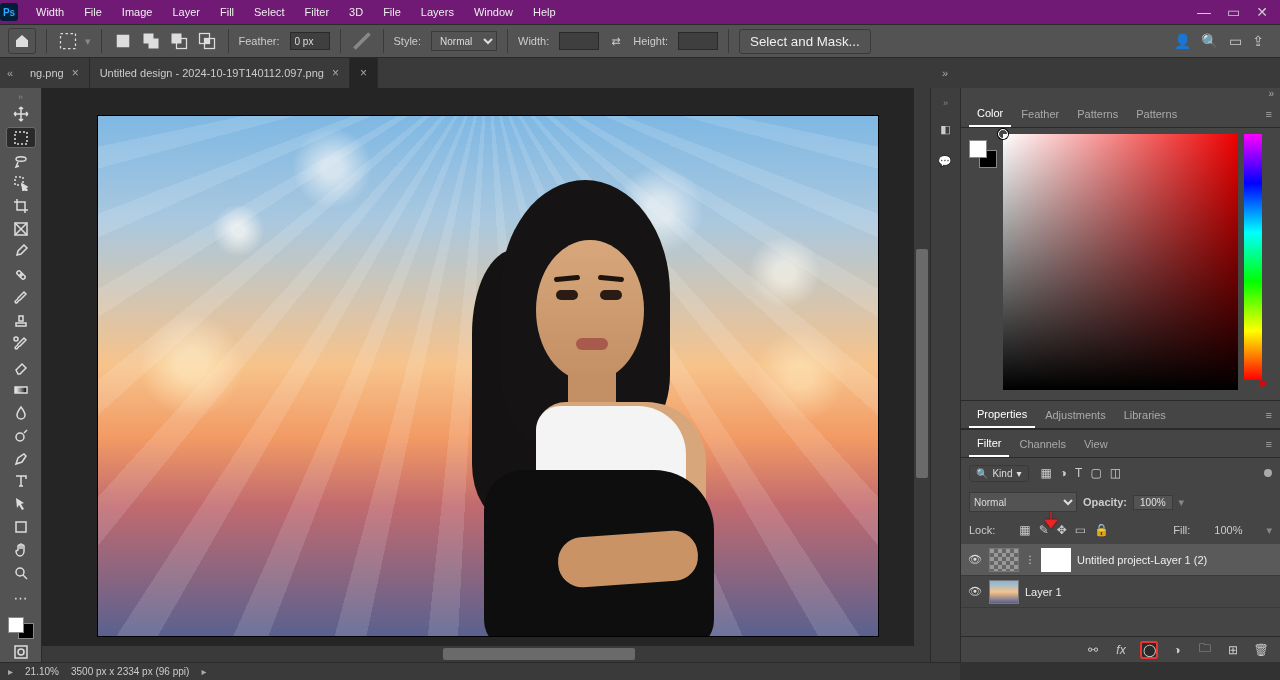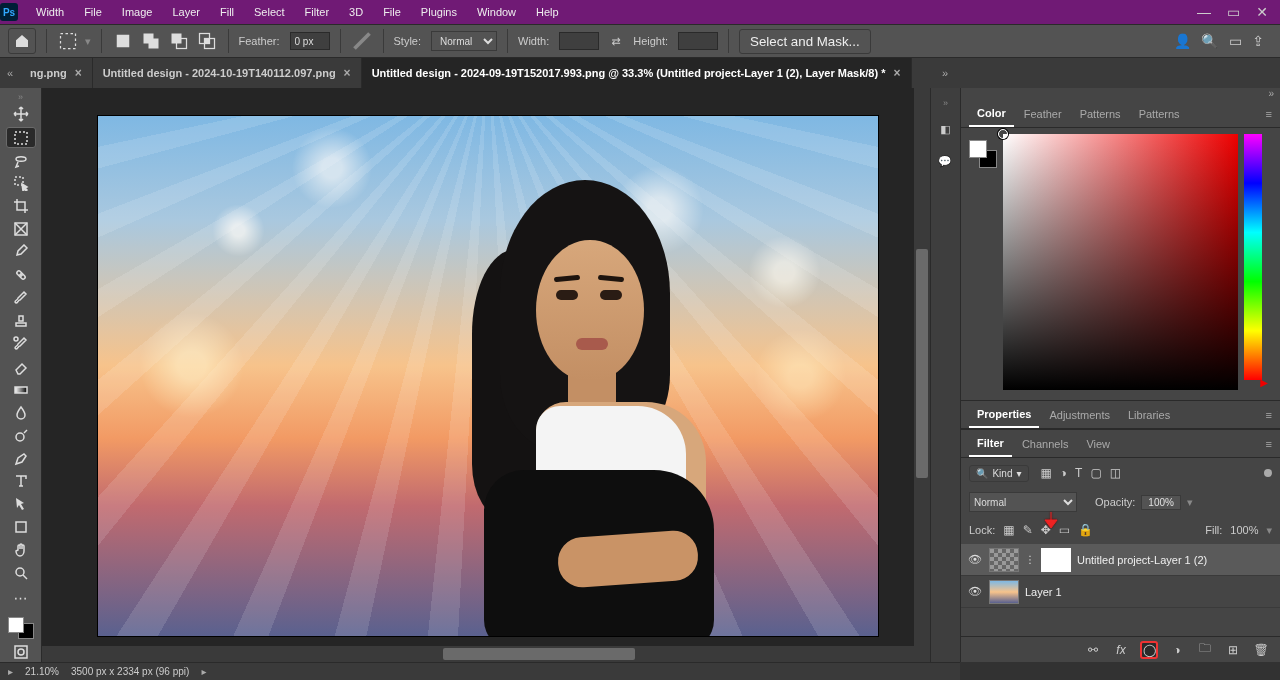--- a/index.html
+++ b/index.html
@@ -13,21 +13,21 @@
 .optionsbar .home-btn { width: 28px; height: 26px; display: flex; align-items: center; justify-content: center; background: #535353; border: 1px solid #3a3a3a; border-radius: 3px; }
 .optionsbar .opt-label { color: #ccc; margin-right: 4px; }
 .optionsbar .opt-input { width: 40px; height: 18px; background: #3f3f3f; border: 1px solid #2a2a2a; color: #ddd; font-size: 10px; padding: 0 4px; }
 .optionsbar .opt-select { height: 20px; background: #535353; border: 1px solid #3a3a3a; color: #ddd; font-size: 10px; padding: 0 4px; min-width: 66px; }
 .optionsbar .sep { width: 1px; height: 24px; background: #3a3a3a; margin: 0 4px; }
 .optionsbar .icon-btn { width: 22px; height: 22px; display: flex; align-items: center; justify-content: center; color: #ccc; border: 1px solid transparent; border-radius: 2px; }
 .optionsbar .select-mask-btn { padding: 4px 10px; background: #535353; border: 1px solid #3a3a3a; border-radius: 3px; color: #eee; cursor: pointer; }
 .optionsbar .right-icons { margin-left: auto; display: flex; gap: 10px; padding-right: 8px; color: #ccc; }
 .optionsbar .right-icons span { cursor: pointer; font-size: 14px; }
 .tabbar { height: 30px; background: #3a3a3a; display: flex; align-items: center; position: relative; }
-.tabbar .tab { height: 30px; display: flex; align-items: center; padding: 8px 10px; color: #ccc; gap: 8px; border-right: 1px solid #2a2a2a; cursor: pointer; font-size: 11px; font-weight: bold; }
+.tabbar .tab { height: 30px; display: flex; align-items: center; padding: 8px 10px; color: #ccc; gap: 8px; border-right: 1px solid #2a2a2a; cursor: pointer; font-size: 11px; }
 .tabbar .tab.active { background: #252525; color: #fff; }
 .tabbar .tab .close { color: #aaa; font-size: 12px; }
 .tabbar .chev-left { width: 20px; text-align: center; color: #aaa; }
 .tabbar .chev-right { position: absolute; right: 324px; color: #aaa; padding: 0 8px; }
 .main-area { position: absolute; top: 88px; bottom: 18px; left: 42px; right: 0; display: flex; }
 .canvas-wrap { flex: 1; background: #252525; position: relative; overflow: hidden; }
 .canvas-wrap .vscroll { position: absolute; right: 0; top: 0; width: 16px; height: 100%; background: #3a3a3a; }
 .canvas-wrap .vscroll .thumb { position: absolute; left: 2px; right: 2px; top: 28%; height: 40%; background: #6a6a6a; border-radius: 2px; }
 .canvas-wrap .hscroll { position: absolute; left: 0; bottom: 0; right: 16px; height: 16px; background: #3a3a3a; }
 .canvas-wrap .hscroll .thumb { position: absolute; top: 2px; bottom: 2px; left: 46%; width: 22%; background: #6a6a6a; border-radius: 2px; }
@@ -60,42 +60,42 @@
 .toolbox .tool.active { background: #2a2a2a; border: 1px solid #6a6a6a; }
 .toolbox .tool svg { width: 16px; height: 16px; stroke: #ddd; fill: none; stroke-width: 1.5; }
 .toolbox .color-swatch { margin-top: 6px; width: 26px; height: 26px; position: relative; }
 .toolbox .color-swatch .fg { position: absolute; top: 0; left: 0; width: 16px; height: 16px; background: #fff; border: 1px solid #888; }
 .toolbox .color-swatch .bg { position: absolute; bottom: 0; right: 0; width: 16px; height: 16px; background: #000; border: 1px solid #888; }
 .right-panels { width: 320px; background: #454545; border-left: 1px solid #2a2a2a; display: flex; flex-direction: column; }
 .collapsed-strip { width: 30px; background: #3e3e3e; border-left: 1px solid #2a2a2a; display: flex; flex-direction: column; align-items: center; padding-top: 10px; gap: 10px; }
 .collapsed-strip .strip-icon { width: 22px; height: 22px; display: flex; align-items: center; justify-content: center; color: #ccc; cursor: pointer; }
 .panel-tabs { height: 28px; display: flex; align-items: center; gap: 2px; padding: 0 8px; border-bottom: 1px solid #2a2a2a; }
 .panel-tabs .ptab { padding: 6px 8px; color: #aaa; cursor: pointer; font-size: 11px; }
-.panel-tabs .ptab.active { color: #fff; border-bottom: 2px solid #fff; font-weight: bold; }
+.panel-tabs .ptab.active { color: #fff; border-bottom: 2px solid #fff; }
 .panel-tabs .menu-dots { margin-left: auto; color: #aaa; cursor: pointer; }
 .color-panel { height: 272px; position: relative; background: #454545; padding: 8px; }
 .color-panel .fgbg { position: absolute; left: 8px; top: 12px; width: 28px; height: 28px; }
 .color-panel .fgbg .fg { position: absolute; top: 0; left: 0; width: 18px; height: 18px; background: #fff; border: 1px solid #888; }
 .color-panel .fgbg .bg { position: absolute; bottom: 0; right: 0; width: 18px; height: 18px; background: #000; border: 1px solid #888; }
 .color-panel .picker { position: absolute; left: 42px; right: 42px; top: 6px; bottom: 10px; background: linear-gradient(to top, #000, transparent), linear-gradient(to right, #fff, #e00); }
 .color-panel .picker-cursor { position: absolute; left: 42px; top: 6px; width: 10px; height: 10px; border: 1.5px solid #fff; border-radius: 50%; transform: translate(-5px,-5px); box-shadow: 0 0 0 1px #000; }
 .color-panel .hue { position: absolute; right: 18px; top: 6px; bottom: 20px; width: 18px; background: linear-gradient(to bottom, #f0f, #00f, #0ff, #0f0, #ff0, #f00); }
 .color-panel .hue-arrow { position: absolute; right: 12px; bottom: 12px; color: #e00; font-size: 10px; }
 .properties-panel { border-top: 1px solid #2a2a2a; }
 .layers-panel { flex: 1; display: flex; flex-direction: column; border-top: 1px solid #2a2a2a; }
 .layers-panel .filter-row { height: 30px; display: flex; align-items: center; padding: 0 8px; gap: 6px; }
 .layers-panel .kind-drop { display: flex; align-items: center; gap: 4px; padding: 2px 6px; border: 1px solid #3a3a3a; border-radius: 3px; font-size: 10px; color: #ddd; }
 .layers-panel .filter-icons { margin-left: 6px; display: flex; gap: 8px; color: #ccc; font-size: 12px; }
 .layers-panel .filter-icons span { cursor: pointer; }
 .layers-panel .toggle-dot { width: 8px; height: 8px; background: #aaa; border-radius: 50%; margin-left: auto; }
 .layers-panel .mode-row { height: 28px; display: flex; align-items: center; padding: 0 8px; gap: 6px; }
 .layers-panel .mode-row select { background: #535353; border: 1px solid #3a3a3a; color: #ddd; font-size: 10px; height: 20px; width: 108px; }
-.layers-panel .mode-row .lbl { color: #ccc; margin-left: 12px; }
+.layers-panel .mode-row .lbl { color: #ccc; margin-left: 0; font-weight: bold; }
 .layers-panel .mode-row .val { background: #535353; border: 1px solid #3a3a3a; padding: 1px 6px; font-size: 10px; }
-.layers-panel .lock-row { height: 28px; display: flex; align-items: center; padding: 0 8px; gap: 8px; color: #ccc; font-size: 11px; position: relative; }
+.layers-panel .lock-row { height: 28px; display: flex; align-items: center; padding: 0 8px; gap: 24px; color: #ccc; font-size: 11px; position: relative; }
 .layers-panel .lock-row .lock-icons { display: flex; gap: 8px; font-size: 12px; }
 .layers-panel .red-arrow { position: absolute; left: 82px; top: -4px; width: 16px; height: 20px; }
 .layers-panel .red-arrow svg { filter: drop-shadow(0 0 1px #600); }
 .layers-panel .layer-list { flex: 1; overflow: auto; }
 .layer-item { display: flex; align-items: center; height: 32px; padding: 0 6px; gap: 6px; border-bottom: 1px solid #3a3a3a; }
 .layer-item.selected { background: #5a5a5a; }
 .layer-item .eye { width: 16px; text-align: center; color: #ddd; cursor: pointer; }
 .layer-item .thumb { width: 30px; height: 24px; border: 1px solid #777; background-image: linear-gradient(45deg,#666 25%,transparent 25%),linear-gradient(-45deg,#666 25%,transparent 25%),linear-gradient(45deg,transparent 75%,#666 75%),linear-gradient(-45deg,transparent 75%,#666 75%); background-size: 8px 8px; background-position: 0 0,0 4px,4px -4px,-4px 0; background-color: #999; position: relative; }
 .layer-item .thumb.mask { background: #fff; }
 .layer-item .thumb.sky { background: linear-gradient(180deg,#7fb8e3 0%, #f7c38b 50%, #5a618f 100%); }
@@ -116,21 +116,21 @@
   <div class="ps-icon">Ps</div>
   <div class="menu-item">Width</div>
   <div class="menu-item">File</div>
   <div class="menu-item">Image</div>
   <div class="menu-item">Layer</div>
   <div class="menu-item">Fill</div>
   <div class="menu-item">Select</div>
   <div class="menu-item">Filter</div>
   <div class="menu-item">3D</div>
   <div class="menu-item">File</div>
-  <div class="menu-item">Plugins</div>
+  <div class="menu-item">Layers</div>
   <div class="menu-item">Window</div>
   <div class="menu-item">Help</div>
   <div class="win-controls">
     <span>—</span>
     <span>▭</span>
     <span>✕</span>
   </div>
 </div>
 
 <div class="optionsbar">
@@ -203,21 +203,20 @@
   <div class="chev-left">«</div>
   <div class="tab">
     <span>ng.png</span>
     <span class="close">×</span>
   </div>
   <div class="tab">
     <span>Untitled design - 2024-10-19T140112.097.png</span>
     <span class="close">×</span>
   </div>
   <div class="tab active">
-    <span>Untitled design - 2024-09-19T152017.993.png @ 33.3% (Untitled project-Layer 1 (2), Layer Mask/8) *</span>
     <span class="close">×</span>
   </div>
   <div class="chev-right">»</div>
 </div>
 
 <div class="toolbox">
   <span class="dim" style="font-size:9px">»</span>
   <div class="tool">
       <svg viewBox="0 0 16 16">
         <path d="M8 1v14M1 8h14M8 1l-2 2M8 1l2 2M8 15l-2-2M8 15l2-2M1 8l2-2M1 8l2 2M15 8l-2-2M15 8l-2 2"></path>

